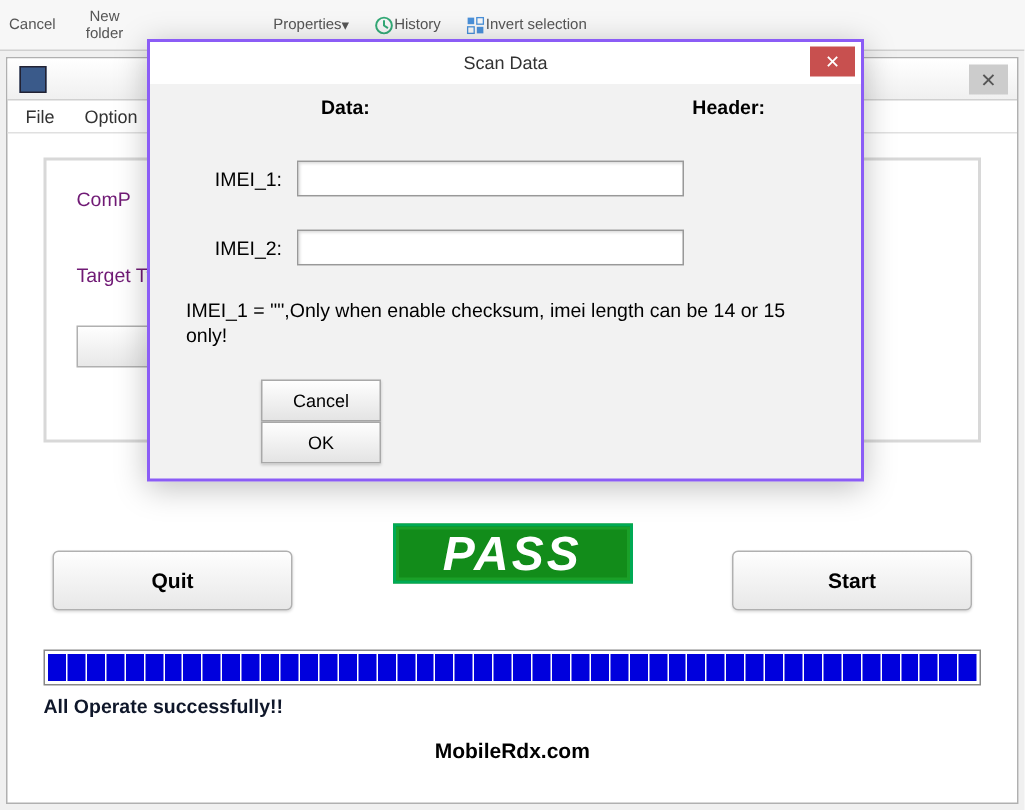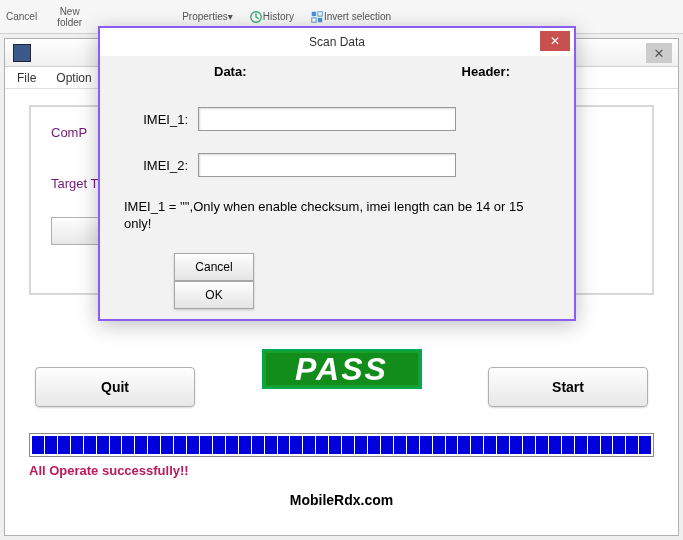--- a/index.html
+++ b/index.html
@@ -25,21 +25,21 @@
     .row { display: flex; align-items: center; margin-bottom: 14px; font-size: 13px; }
     .row label { width: 80px; color: #701a75; }
     .hidden-field { border: 1px solid #ccc; height: 24px; width: 100%; }
     
     .action-row { display: flex; justify-content: space-between; align-items: center; margin-top: 36px; padding: 0 6px; }
     .win-button { width: 160px; height: 40px; background: linear-gradient(#fefefe, #e8e8e8); border: 1px solid #b0b0b0; border-radius: 4px; font-size: 14px; font-weight: 600; cursor: pointer; box-shadow: 0 1px 2px rgba(0,0,0,.15); margin-top: 36px; }
     .pass-box { width: 160px; height: 40px; background: #128c1a; color: #fff; font-size: 32px; font-weight: 800; font-style: italic; display: flex; align-items: center; justify-content: center; letter-spacing: 2px; border: 2px solid #0a5; box-shadow: inset 0 0 0 2px #1aa028; }
     
     .progress-wrap { margin-top: 26px; padding: 2px; border: 1px solid #888; background: #fff; height: 24px; display: flex; gap: 1px; }
     .progress-seg { flex: 1; background: #0000dd; }
-    .status-text { font-size: 13px; font-weight: 600; margin-top: 6px; color: #be185d; }
+    .status-text { font-size: 13px; font-weight: 600; margin-top: 6px; color: #0f172a; }
     .footer-brand { text-align: center; font-size: 14px; font-weight: 700; margin-top: 14px; }
     
     
     .dialog { position: absolute; top: 26px; left: 98px; width: 478px; height: 295px; background: #f2f2f2; border: 2px solid #8b5cf6; box-shadow: 0 4px 20px rgba(0,0,0,.25); z-index: 100; }
     .dialog-title { height: 28px; background: #fff; display: flex; align-items: center; justify-content: center; position: relative; font-size: 12px; color: #333; }
     .dialog-title .dlg-close { position: absolute; right: 4px; top: 3px; width: 30px; height: 20px; background: #c8504f; color: #fff; display: flex; align-items: center; justify-content: center; font-size: 12px; cursor: pointer; }
     .dialog-body { padding: 8px 24px 16px; }
     .dlg-head { display: flex; justify-content: space-between; font-size: 13px; font-weight: 600; margin-bottom: 28px; padding: 0 40px 0 90px; }
     .dlg-row { display: flex; align-items: center; margin-bottom: 22px; }
     .dlg-row label { width: 74px; text-align: right; font-size: 13px; padding-right: 10px; }

